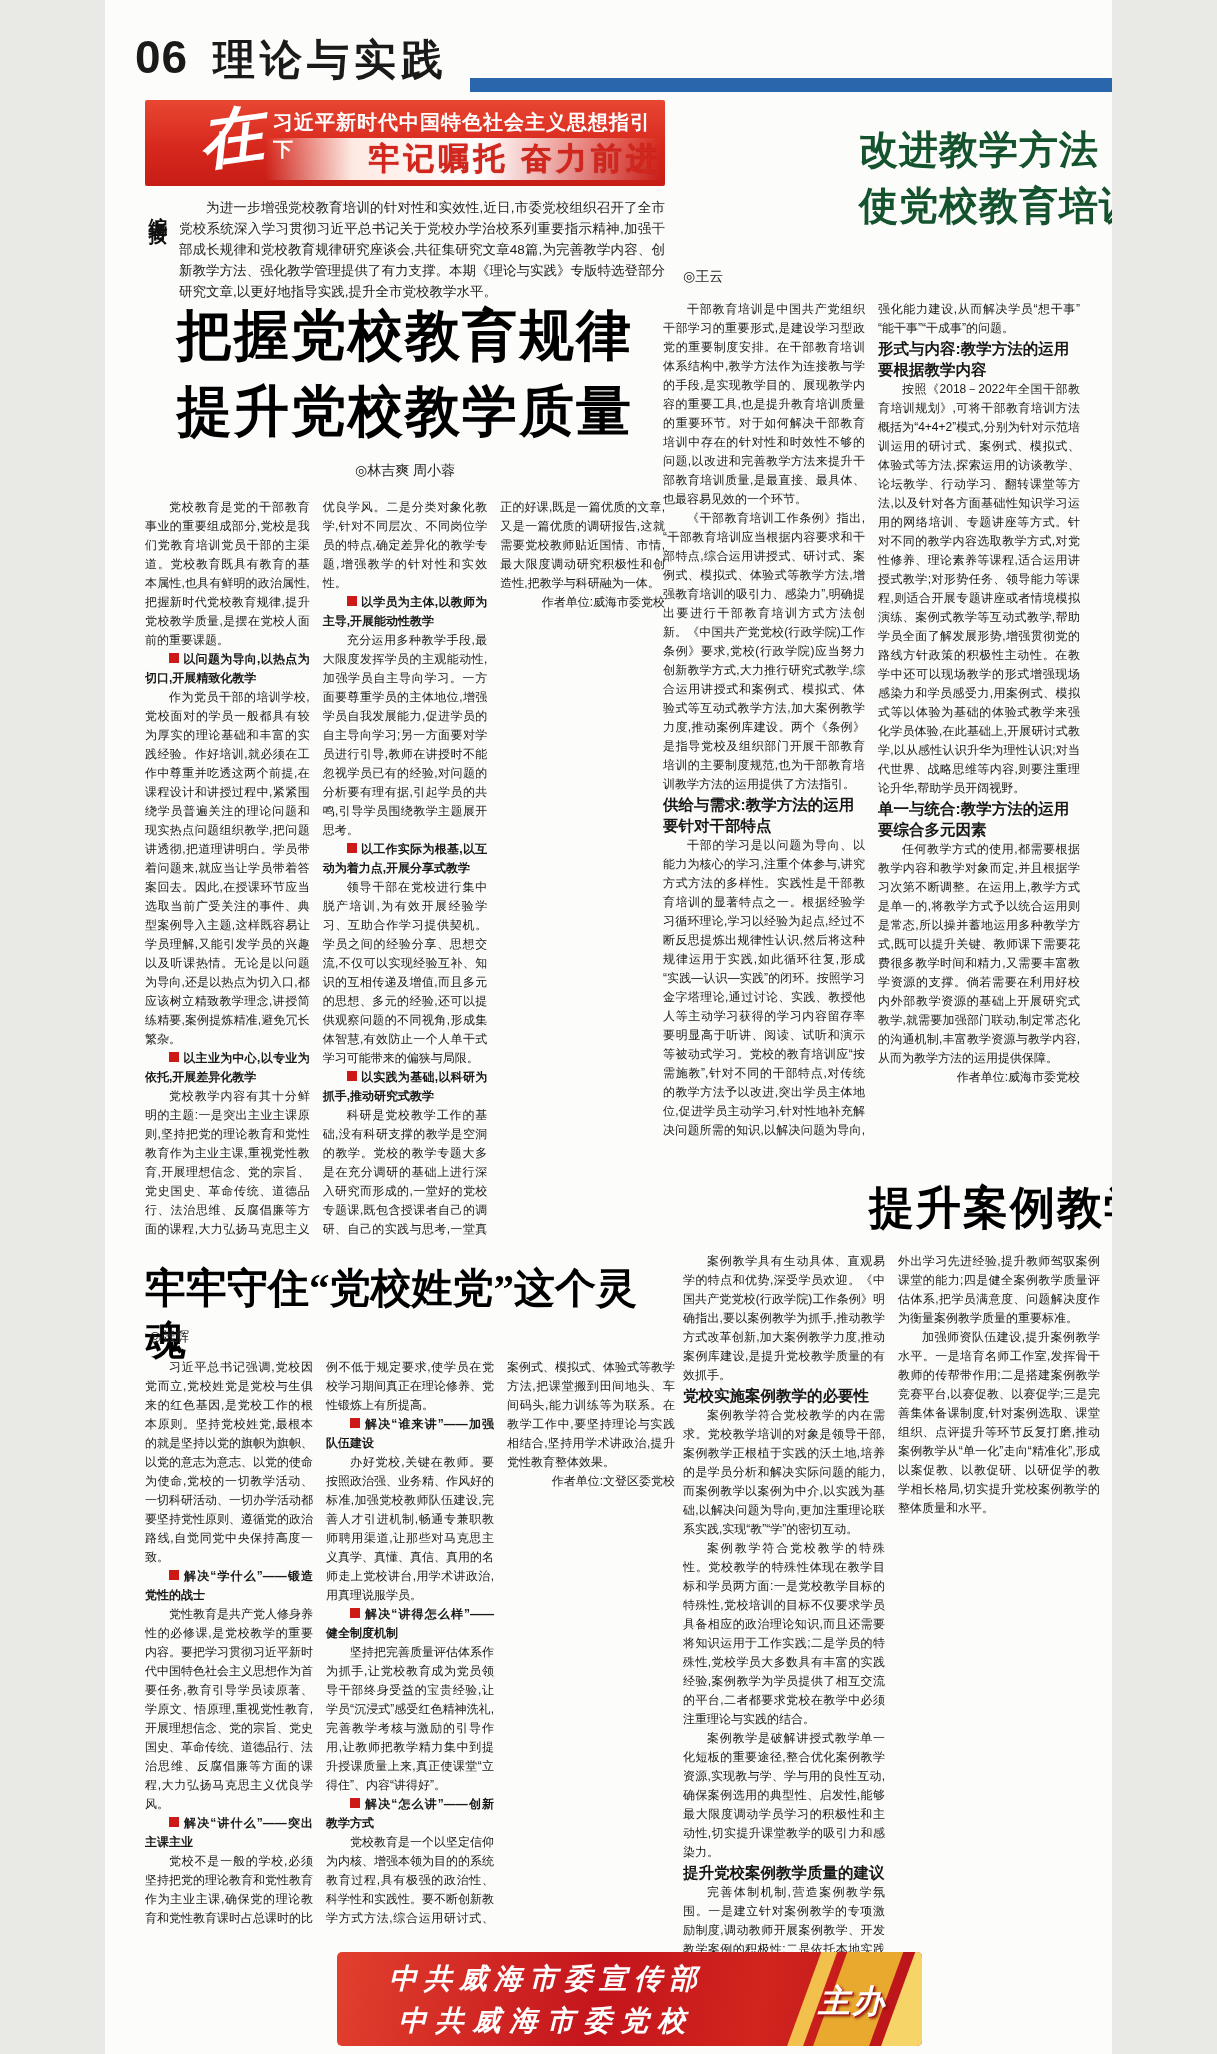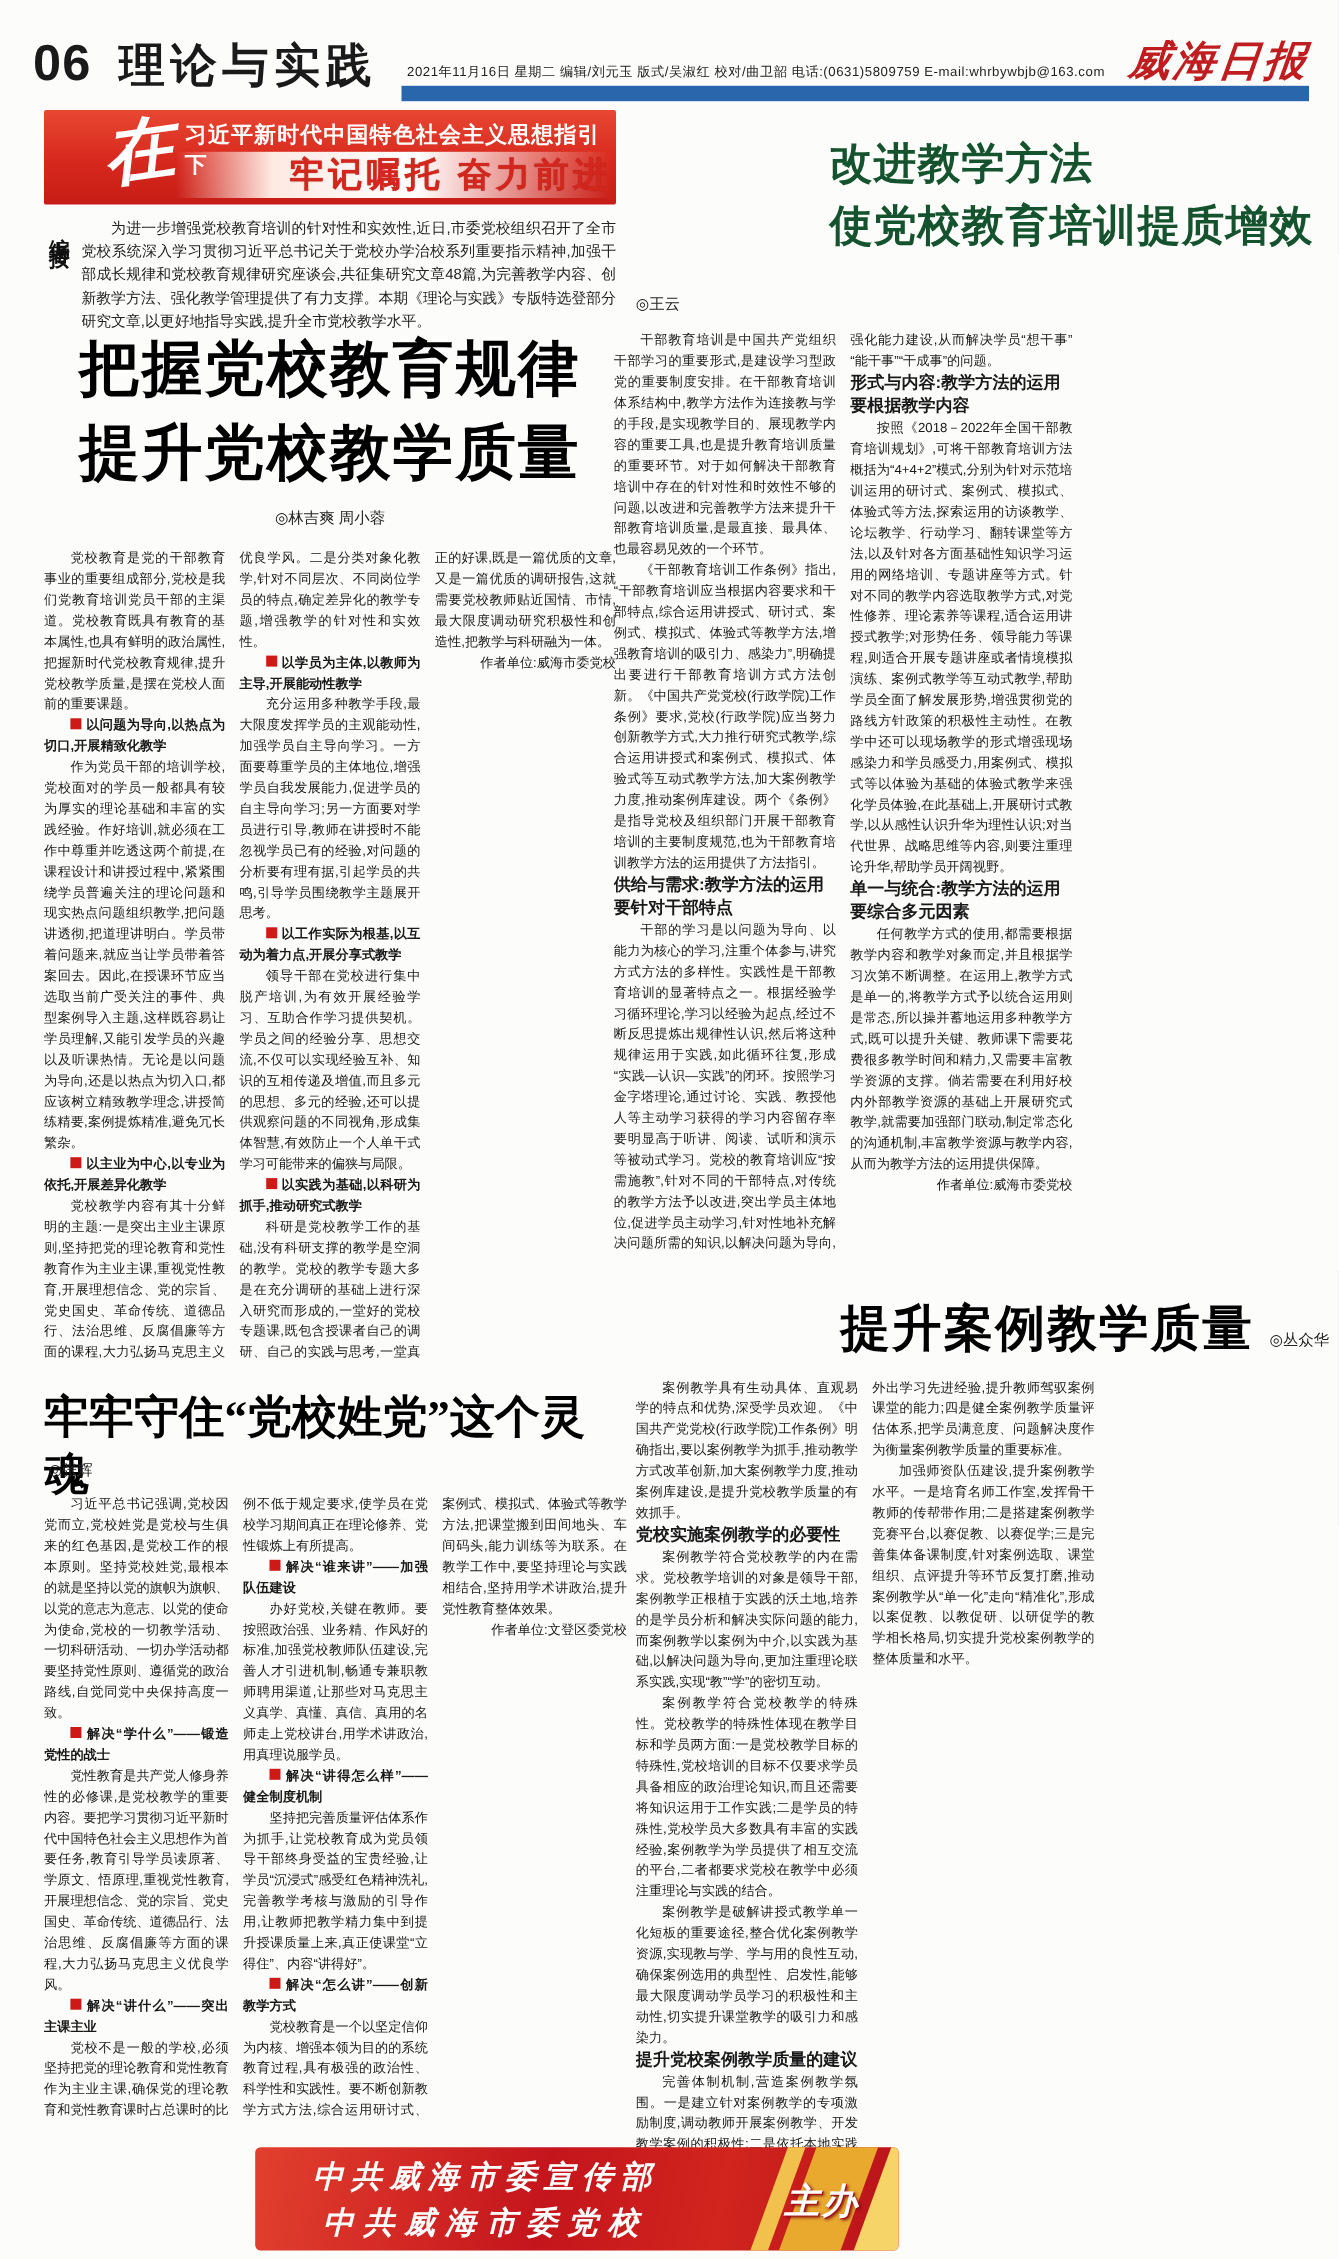--- a/index.html
+++ b/index.html
@@ -1,16 +1,16 @@
 <!DOCTYPE html>
 <html lang="zh"><head>
 <meta charset="utf-8">
 <style>
   html,body{margin:0;padding:0;background:#e9e9e6;}
-  #page{position:relative;width:1217px;height:2054px;background:#fcfcfa;margin:0 auto;overflow:hidden;
+  #page{position:relative;width:1007px;height:2054px;background:#fcfcfa;margin:0 auto;overflow:hidden;
         font-family:"Liberation Sans","DejaVu Sans",sans-serif;color:#1a1a1a;}
   
   #header{position:absolute;left:30px;top:22px;width:1160px;height:72px;}
   .pageno{position:absolute;left:0;top:8px;font-size:46px;font-weight:bold;letter-spacing:1px;}
   .section-title{position:absolute;left:78px;top:10px;font-size:42px;font-weight:bold;letter-spacing:5px;}
   .dateline{position:absolute;left:340px;bottom:20px;font-size:12px;color:#222;letter-spacing:.5px;white-space:nowrap;}
   .masthead{position:absolute;right:0;top:8px;font-family:"Liberation Serif","DejaVu Serif",serif;
             font-size:38px;font-weight:bold;font-style:italic;color:#c01d20;letter-spacing:3px;transform:skewX(-6deg);}
   .blue-bar{position:absolute;left:365px;top:78px;width:825px;height:14px;background:#2a66ac;}
   
@@ -71,21 +71,20 @@
       letter-spacing:2px;text-shadow:1px 1px 0 #a80f14,2px 2px 3px #7d0a0e;font-style:italic;}
 </style>
 </head>
 <body>
 
 <div id="page">
 
   <div id="header">
     <div class="pageno">06</div>
     <div class="section-title">理论与实践</div>
-    <div class="dateline">2021年11月16日  星期二   编辑/刘元玉   版式/吴淑红   校对/曲卫韶   电话:(0631)5809759   E-mail:whrbywbjb@163.com</div>
     <div class="masthead">威海日报</div>
   </div>
   <div class="blue-bar"></div>
 
   <div id="theme-banner">
     <div class="zai">在</div>
     <div class="line1">习近平新时代中国特色社会主义思想指引下</div>
     <div class="band">
       <span class="line2">牢记嘱托 奋力前进</span>
     </div>

